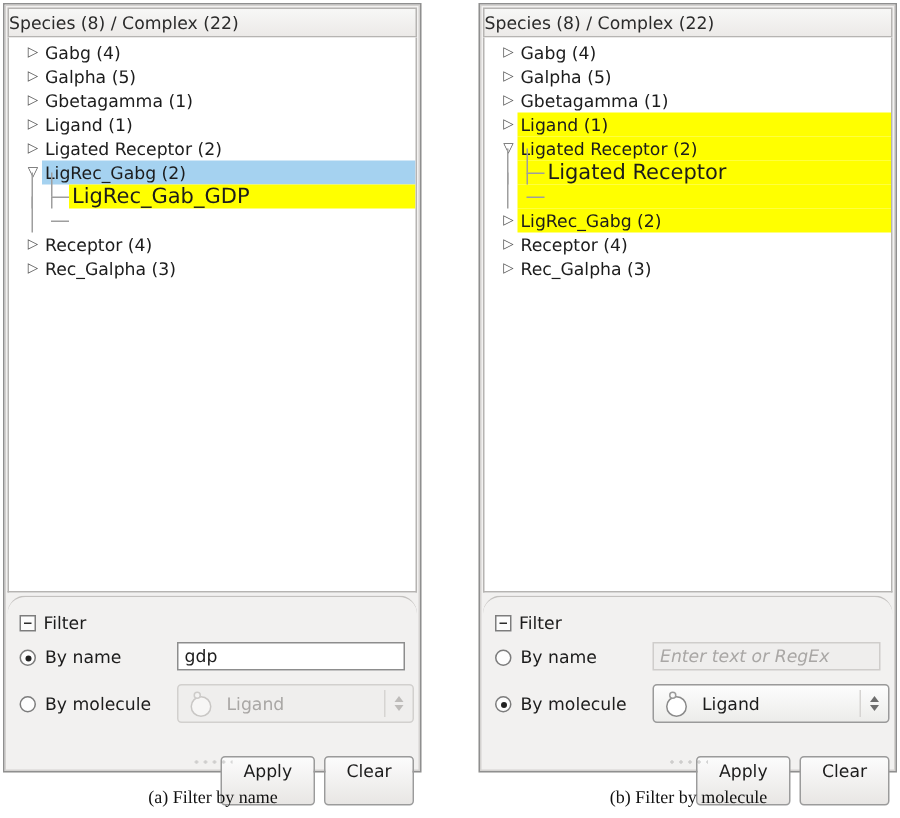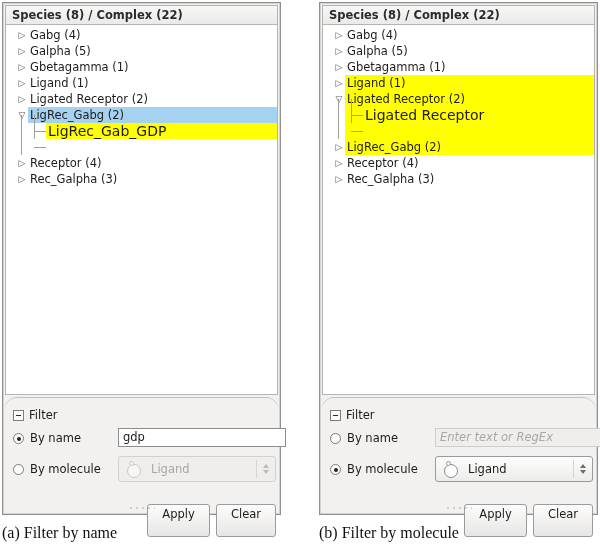--- a/index.html
+++ b/index.html
@@ -29,24 +29,22 @@
   .tree-header {
     position: absolute;
     left: 2px; top: 2px; right: 2px;
     height: 20px;
     background: linear-gradient(to bottom, #f7f7f6 0%, #eceae8 100%);
     border: 1px solid #b6b4b2;
     box-sizing: border-box;
     font-size: 11.5px;
     color: #2b2b2b;
     line-height: 18px;
-    padding-left: 6px;
     white-space: nowrap;
     overflow: hidden;
-    font-weight: bold;
   }
 
   
   .tree-body {
     position: absolute;
     left: 2px; top: 22px; right: 2px;
     height: 370px;
     background: #ffffff;
     border: 1px solid #b6b4b2;
     border-top: none;
@@ -163,21 +161,21 @@
     position: absolute;
     left: 2.5px; top: 2.5px;
     width: 4px; height: 4px;
     border-radius: 50%;
     background: #222;
   }
 
   .text-input {
     position: absolute;
     left: 113px; top: 30px;
-    width: 168px; height: 19px;
+    width: 152px; height: 19px;
     background: #ffffff;
     border: 1px solid #8d8d8d;
     box-sizing: border-box;
     font-size: 11.5px;
     line-height: 17px;
     padding-left: 4px;
     color: #1c1c1c;
     overflow: hidden;
     white-space: nowrap;
   }
@@ -287,23 +285,23 @@
     opacity: .35;
     background:
       radial-gradient(circle at 2px 2px, #8a8a8a 1px, transparent 1.2px) 0 0/6px 4px repeat-x;
   }
 
   
   .caption {
     position: absolute;
     top: 524px;
     font-family: "Liberation Serif", serif;
-    font-size: 16px;
+    font-size: 12px;
     color: #111;
-    text-align: left;
+    text-align: center;
     width: 280px;
   }
   .caption.a { left: 2px; }
   .caption.b { left: 319px; }
 </style>
 </head>
 <body>
 
 <div class="page">
 

